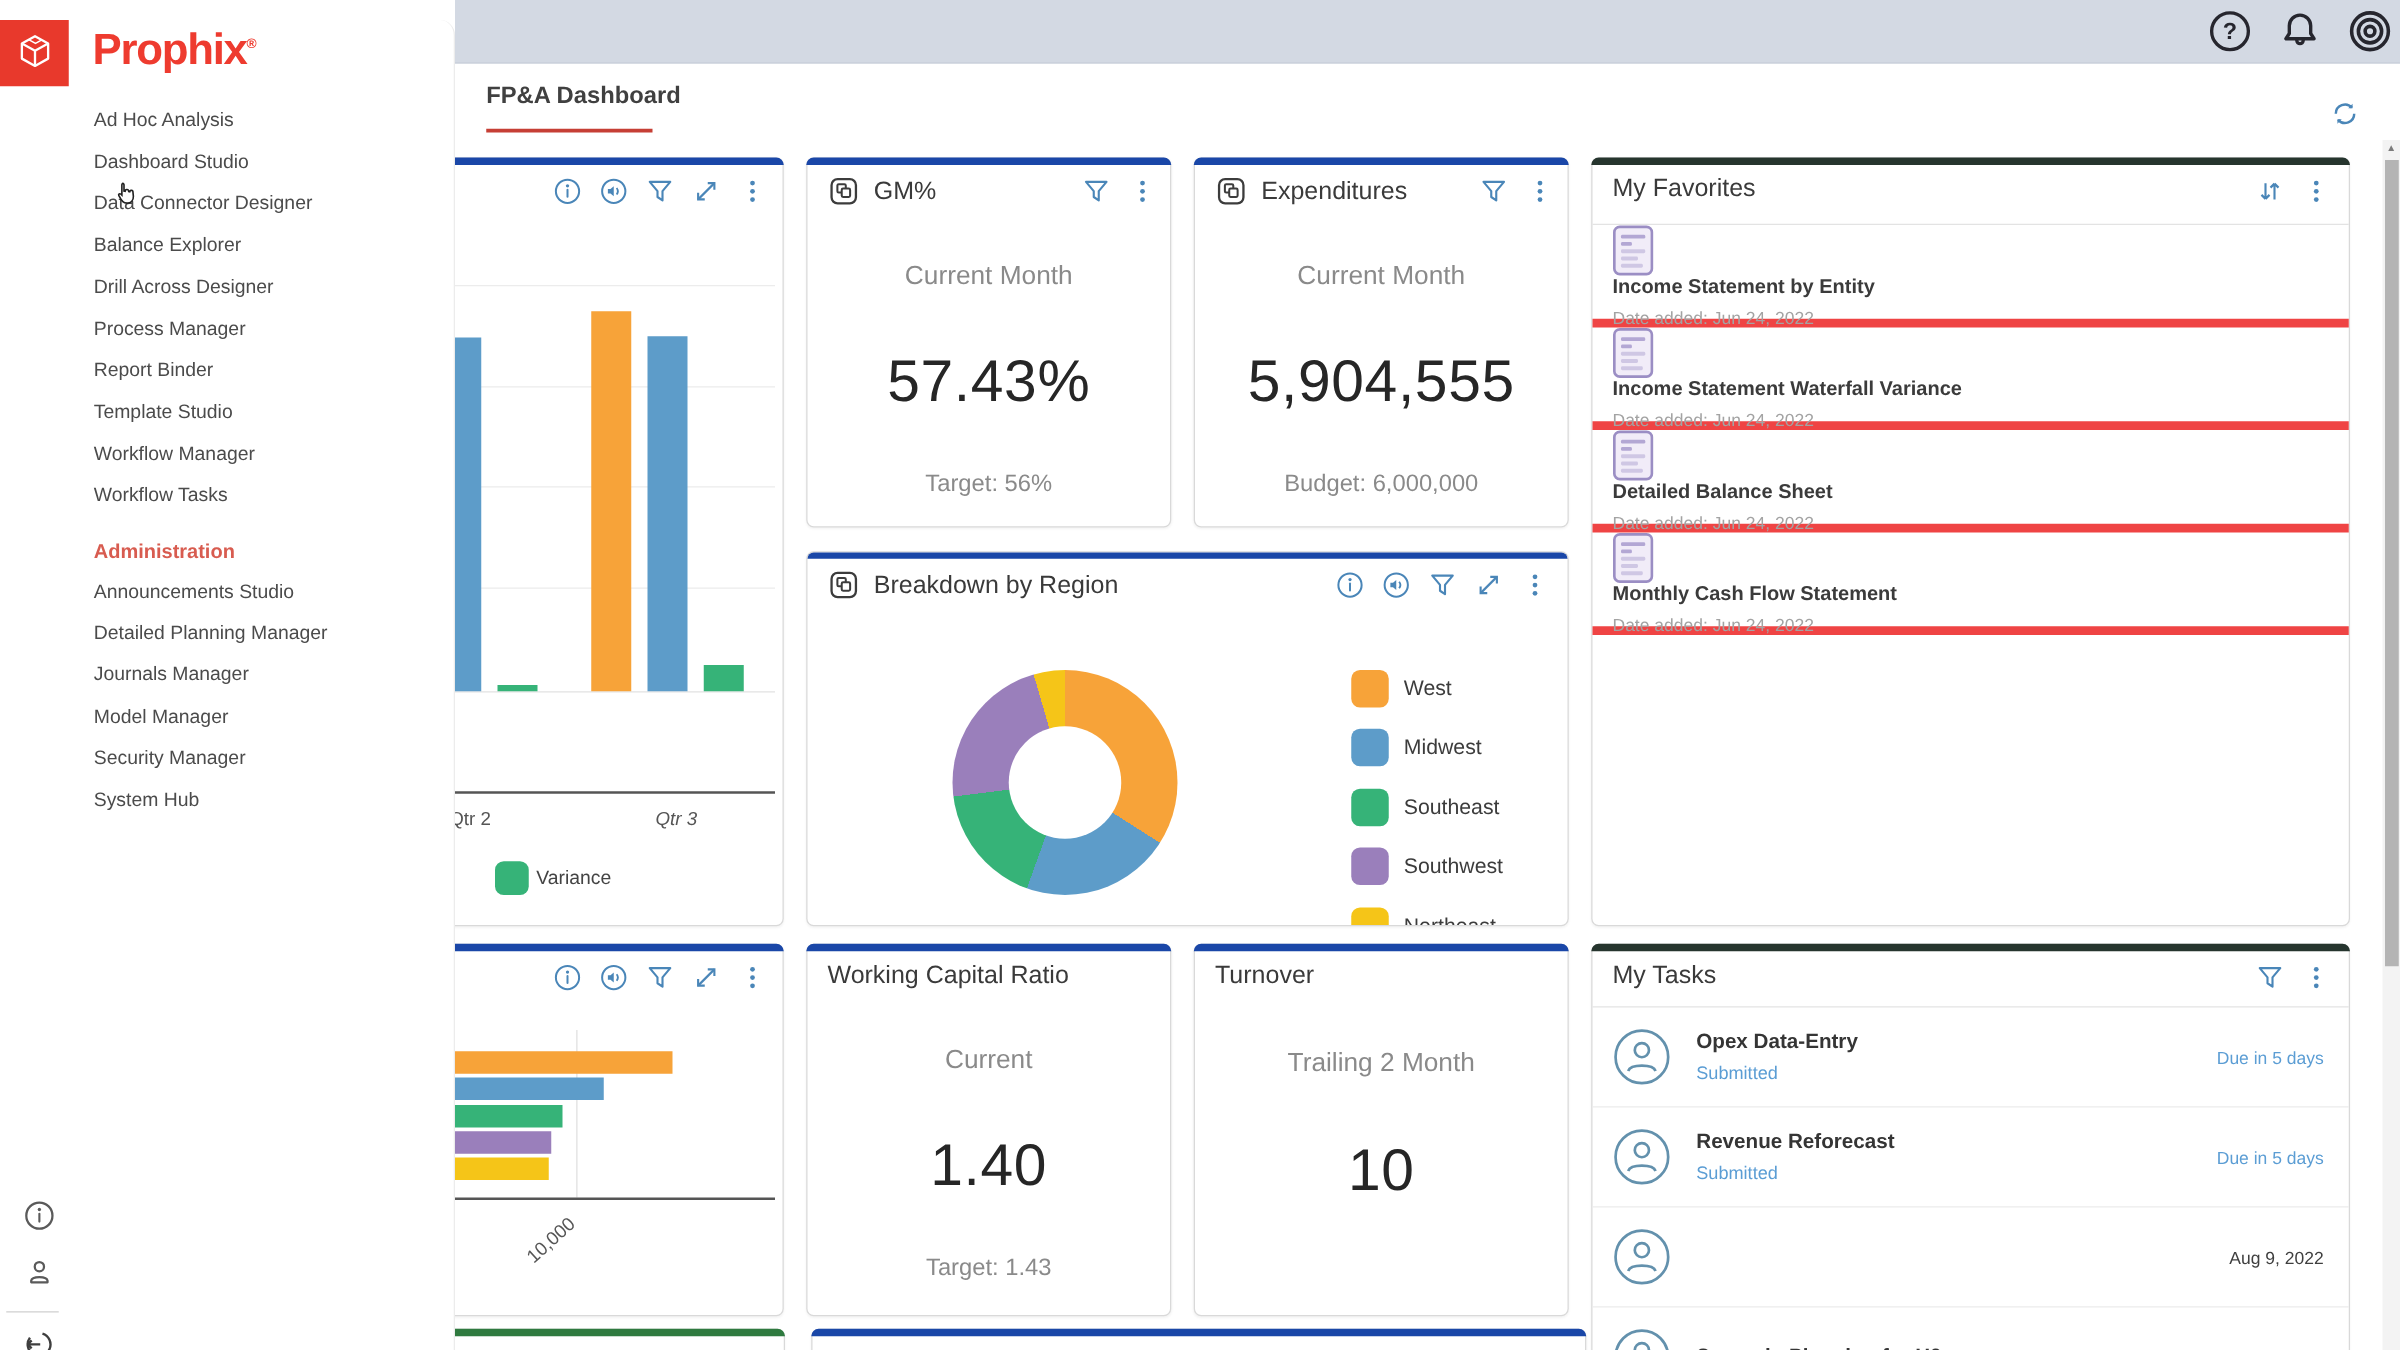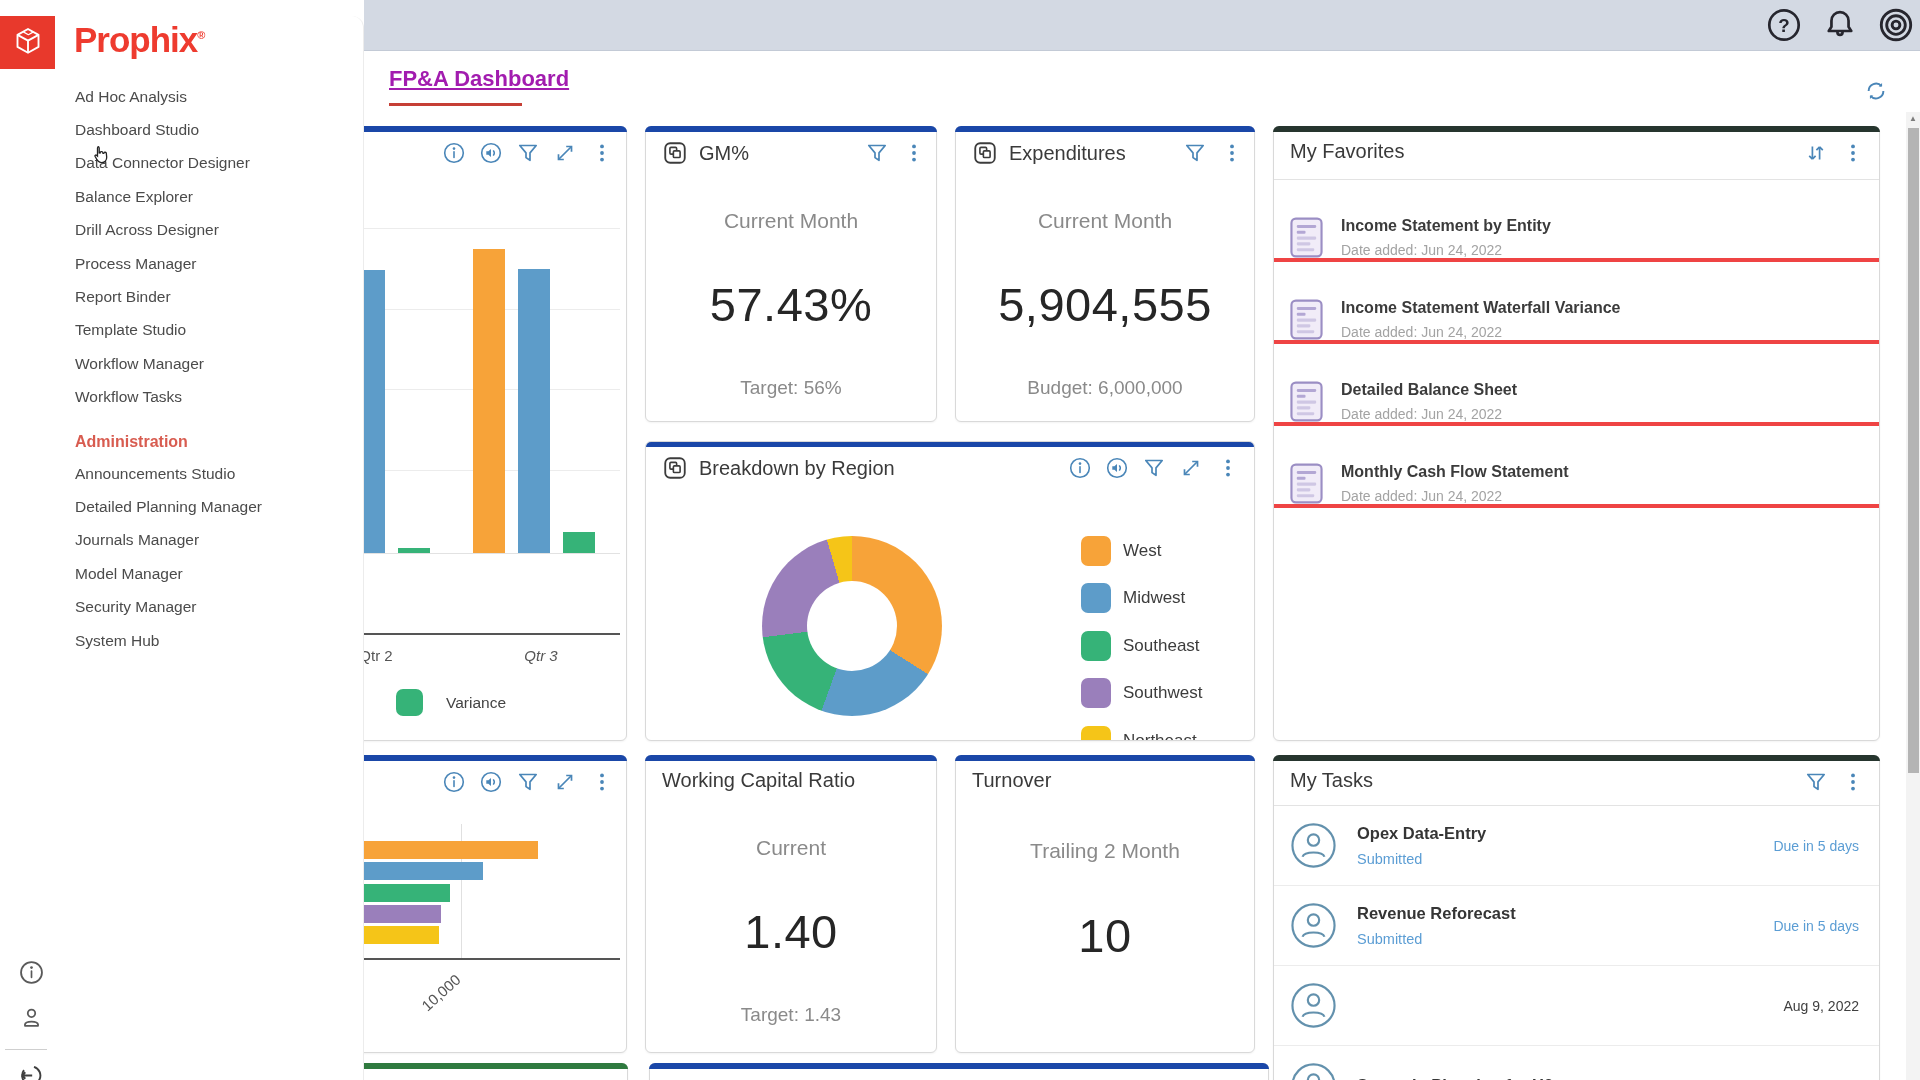--- a/index.html
+++ b/index.html
@@ -10,21 +10,21 @@
   
   .dash { position:absolute; left:364px; top:0; width:1556px; height:1080px;
     overflow:hidden; background:#fff; }
 
   .topbar { position:absolute; left:0; top:0; width:1556px; height:51px;
     background:#d3d9e3; border-bottom:1px solid #c3cad6; }
   .topbar-icons { position:absolute; right:6px; top:7px; display:flex; gap:20px; }
   .topbar-icons .icn { width:36px; height:36px; }
 
   .tabband { position:absolute; left:0; top:51px; width:1556px; height:64px; background:#fff; }
-  .tab { position:absolute; left:25px; top:15px; font-size:22px; font-weight:600; color:#a21caf; cursor:pointer;text-decoration:underline; }
+  .tab { position:absolute; left:25px; top:15px; font-size:19px; font-weight:600; color:#404040; cursor:pointer; }
   .tab-underline { position:absolute; left:25px; top:52px; width:133px; height:3px; background:#c63f35; }
   .refresh { position:absolute; left:1499px; top:27px; width:26px; height:26px; cursor:pointer; }
 
   
   .card { position:absolute; background:#fff; border:1px solid #d9d9d9; border-radius:6px;
     box-shadow:0 1px 2px rgba(0,0,0,.05); }
   .topline { position:absolute; left:-1px; top:-1px; width:calc(100% + 2px); height:6px;
     border-radius:6px 6px 0 0; }
   .topline.blue  { background:#1a47a8; }
   .topline.dark  { background:#26352e; }
@@ -53,22 +53,22 @@
   .legend-lb  { position:absolute; font-size:15.5px; color:#444; }
 
   
   .donut { position:absolute; border-radius:50%; }
   .donut-hole { position:absolute; background:#fff; border-radius:50%; }
   .dlegend-sq { position:absolute; width:30px; height:30px; border-radius:7px; }
   .dlegend-lb { position:absolute; font-size:17px; color:#3c3c3c; line-height:30px; }
 
   
   .list { position:absolute; left:0; right:0; }
-  .fav-row { height:82px; border-bottom:4px solid #ef4444; display:flex; align-items:flex-end;
-    padding-left:16px; cursor:pointer; }
+  .fav-row { height:82px; border-bottom:7px solid #ef4444; display:flex; align-items:flex-start;
+    padding-left:16px; cursor:pointer;flex-direction:column; }
   .fav-icn { width:33px; height:41px; flex:0 0 33px; margin-right:18px; }
   .fav-title { font-size:16px; font-weight:700; color:#3b3b3b; }
   .fav-date  { font-size:14px; color:#a3a3a3; margin-top:7px; }
   .hdr-sep { position:absolute; left:0; right:0; height:1px; background:#e3e3e3; }
 
   .task-row { height:80px; border-bottom:1px solid #ececec; display:flex; align-items:center;
     padding:0 20px 0 16px; cursor:pointer; position:relative; }
   .task-av { width:47px; height:47px; flex:0 0 47px; margin-right:20px; }
   .task-title { font-size:16.5px; font-weight:700; color:#353535; }
   .task-status { font-size:14.5px; color:#5b9dd4; margin-top:8px; }
@@ -188,21 +188,21 @@
           <div class="gridline-h" style="left: 0px; top: 426px; width: 379px; background: rgb(226, 226, 226);"></div>
           <div class="axisline" style="left: 0px; top: 506px; width: 379px; height: 2px;"></div>
           <div class="bar" style="left: 232px; top: 122.125px; width: 32px; height: 303.875px; background: rgb(247, 163, 57);"></div>
           <div class="bar" style="left: 112px; top: 143.25px; width: 32px; height: 282.75px; background: rgb(93, 156, 201);"></div>
           <div class="bar" style="left: 277px; top: 141.625px; width: 32px; height: 284.375px; background: rgb(93, 156, 201);"></div>
           <div class="bar" style="left: 157px; top: 421.125px; width: 32px; height: 4.875px; background: rgb(54, 179, 120);"></div>
           <div class="bar" style="left: 322px; top: 404.875px; width: 32px; height: 21.125px; background: rgb(54, 179, 120);"></div>
           <div class="cat-label" style="left: 95px; top: 520px; width: 80px;">Qtr 2</div>
           <div class="cat-label" style="left: 260px; top: 520px; width: 80px; font-style: italic;">Qtr 3</div>
           <div class="legend-sq" style="left: 155px; top: 562px; width: 27px; height: 27px; background: rgb(54, 179, 120);"></div>
-          <div class="legend-lb" style="left: 205px; top: 567px;">Variance</div>
+          <div class="legend-lb" style="left: 188px; top: 567px;">Variance</div>
         </div>
     </div>
 
     <div class="card" style="left:281px; top:126px; width:292px; height:296px;">
       <div class="topline blue"></div>
       <div class="card-head">
         <span class="icn head-icn">
             <svg viewBox="0 0 24 24">
               <rect x="3" y="3" width="18" height="18" rx="4.5" fill="none" stroke="#3c3c3c" stroke-width="1.7"></rect>
               <rect x="7.3" y="6.8" width="6.2" height="6.2" rx="1" fill="none" stroke="#3c3c3c" stroke-width="1.5"></rect>

